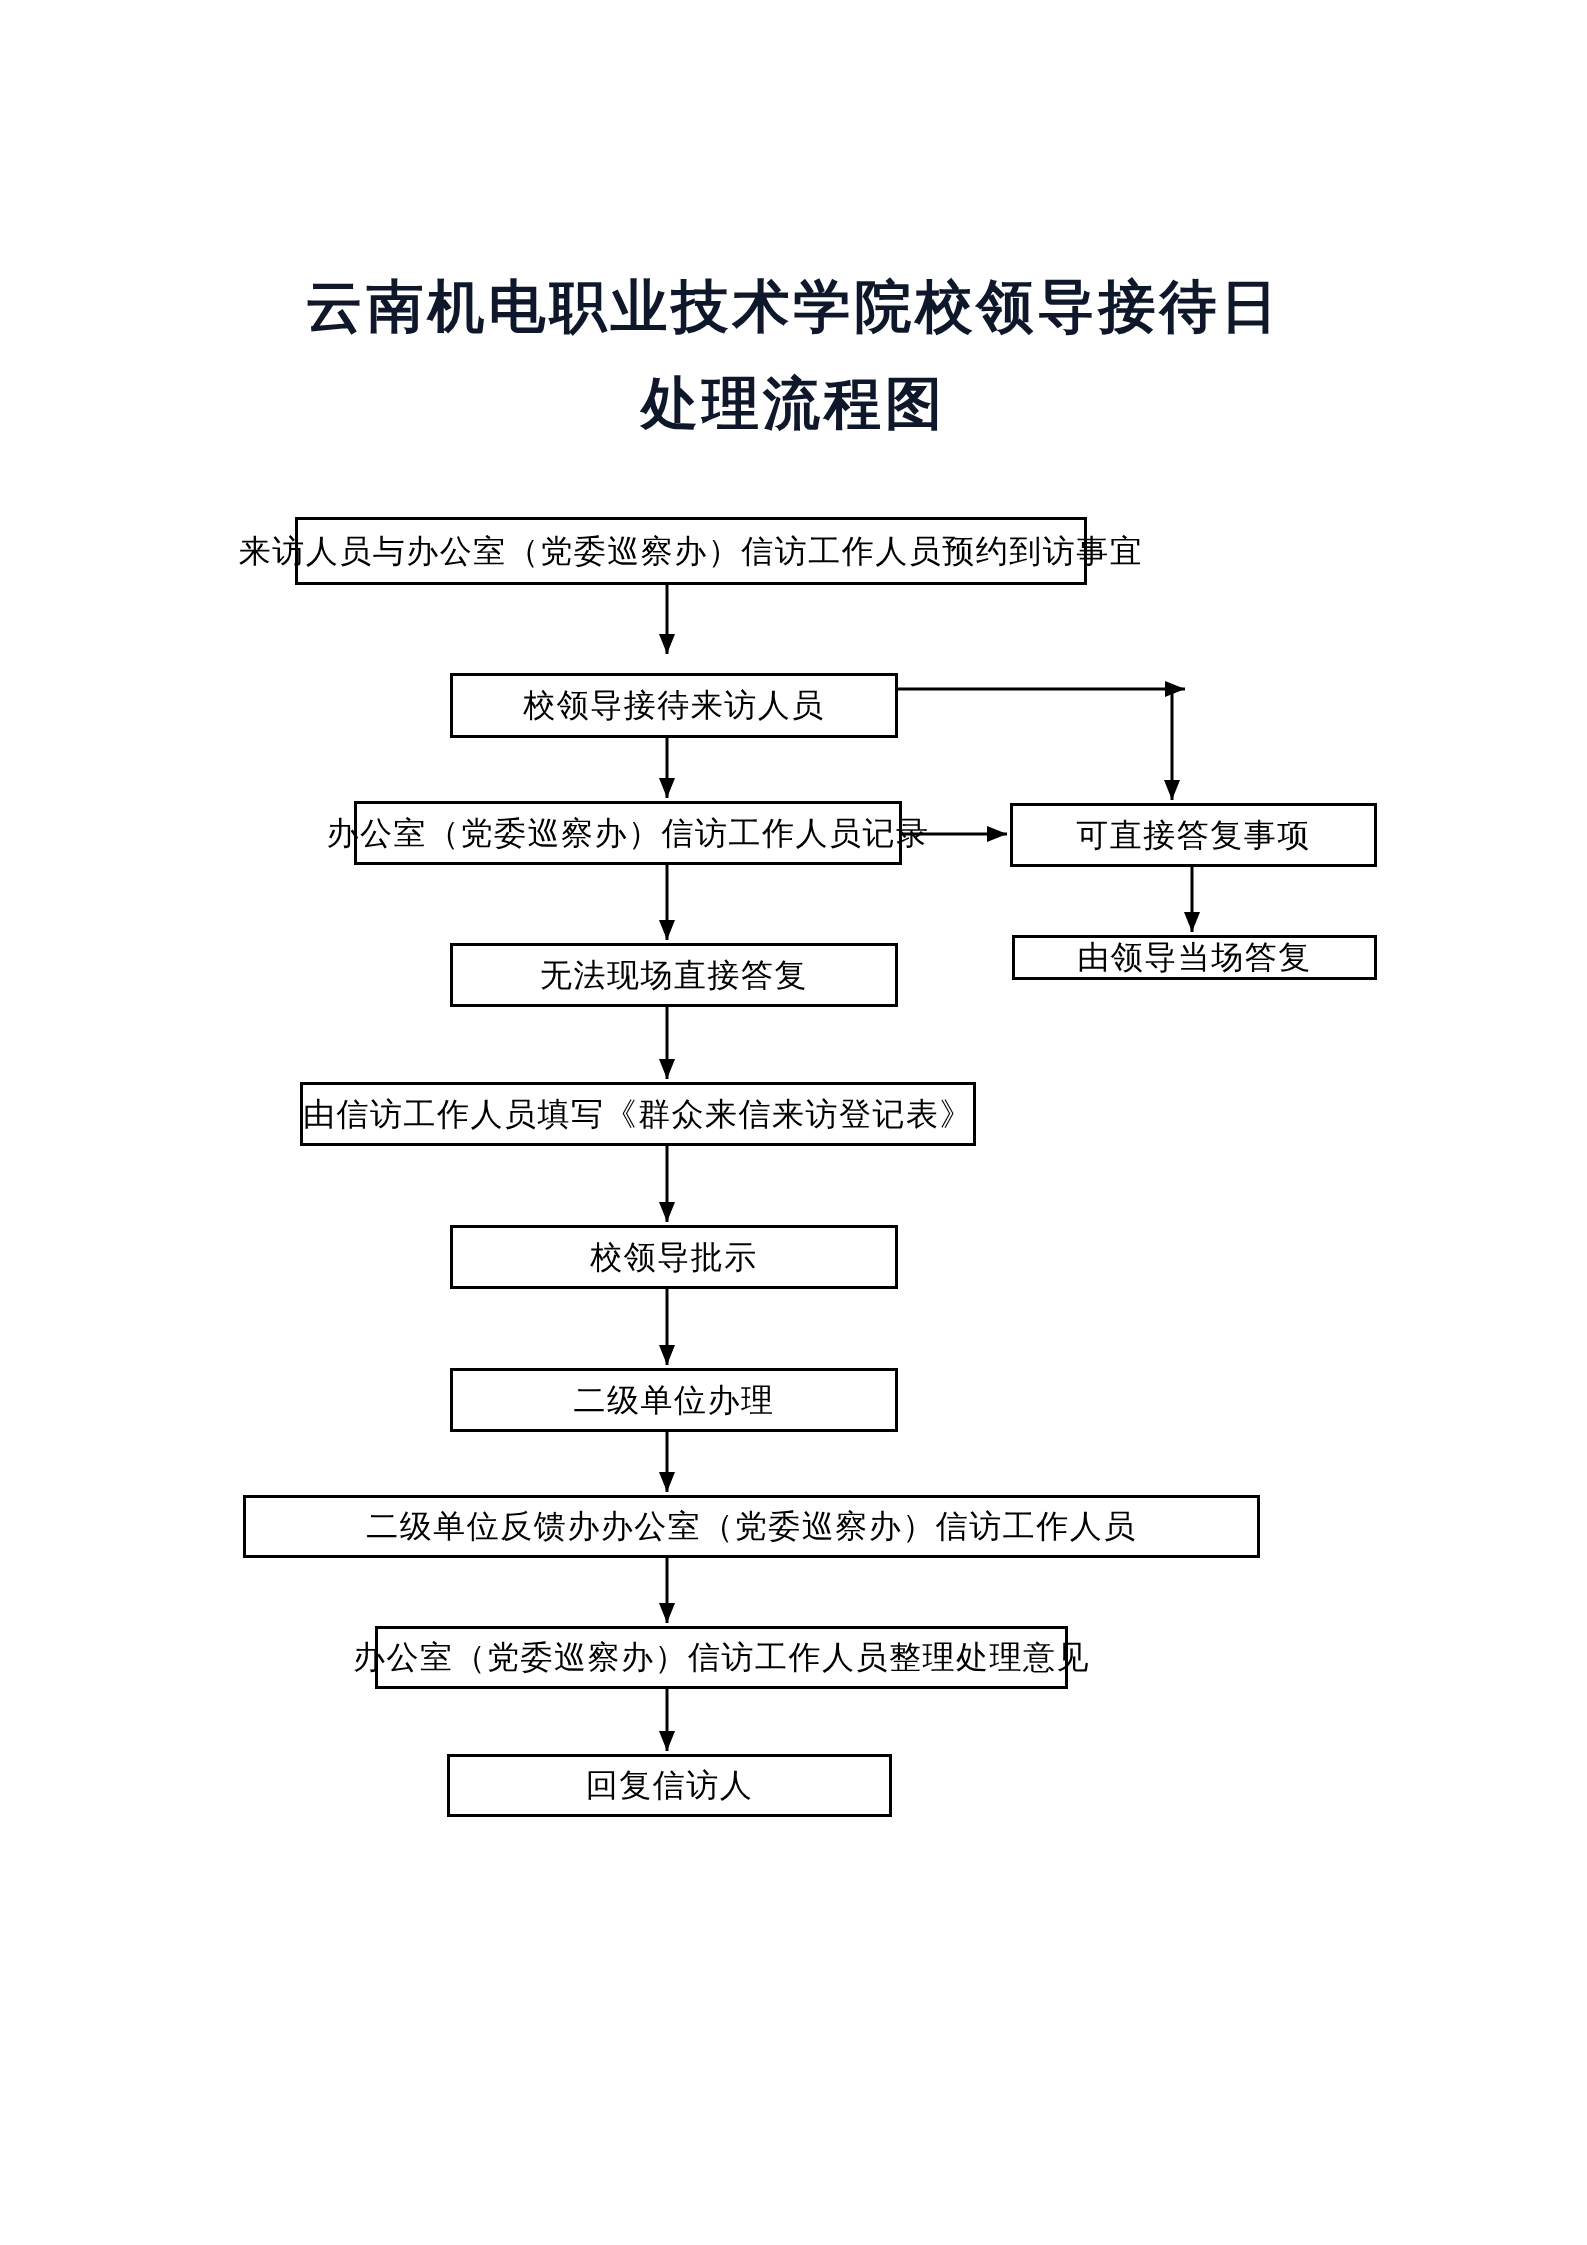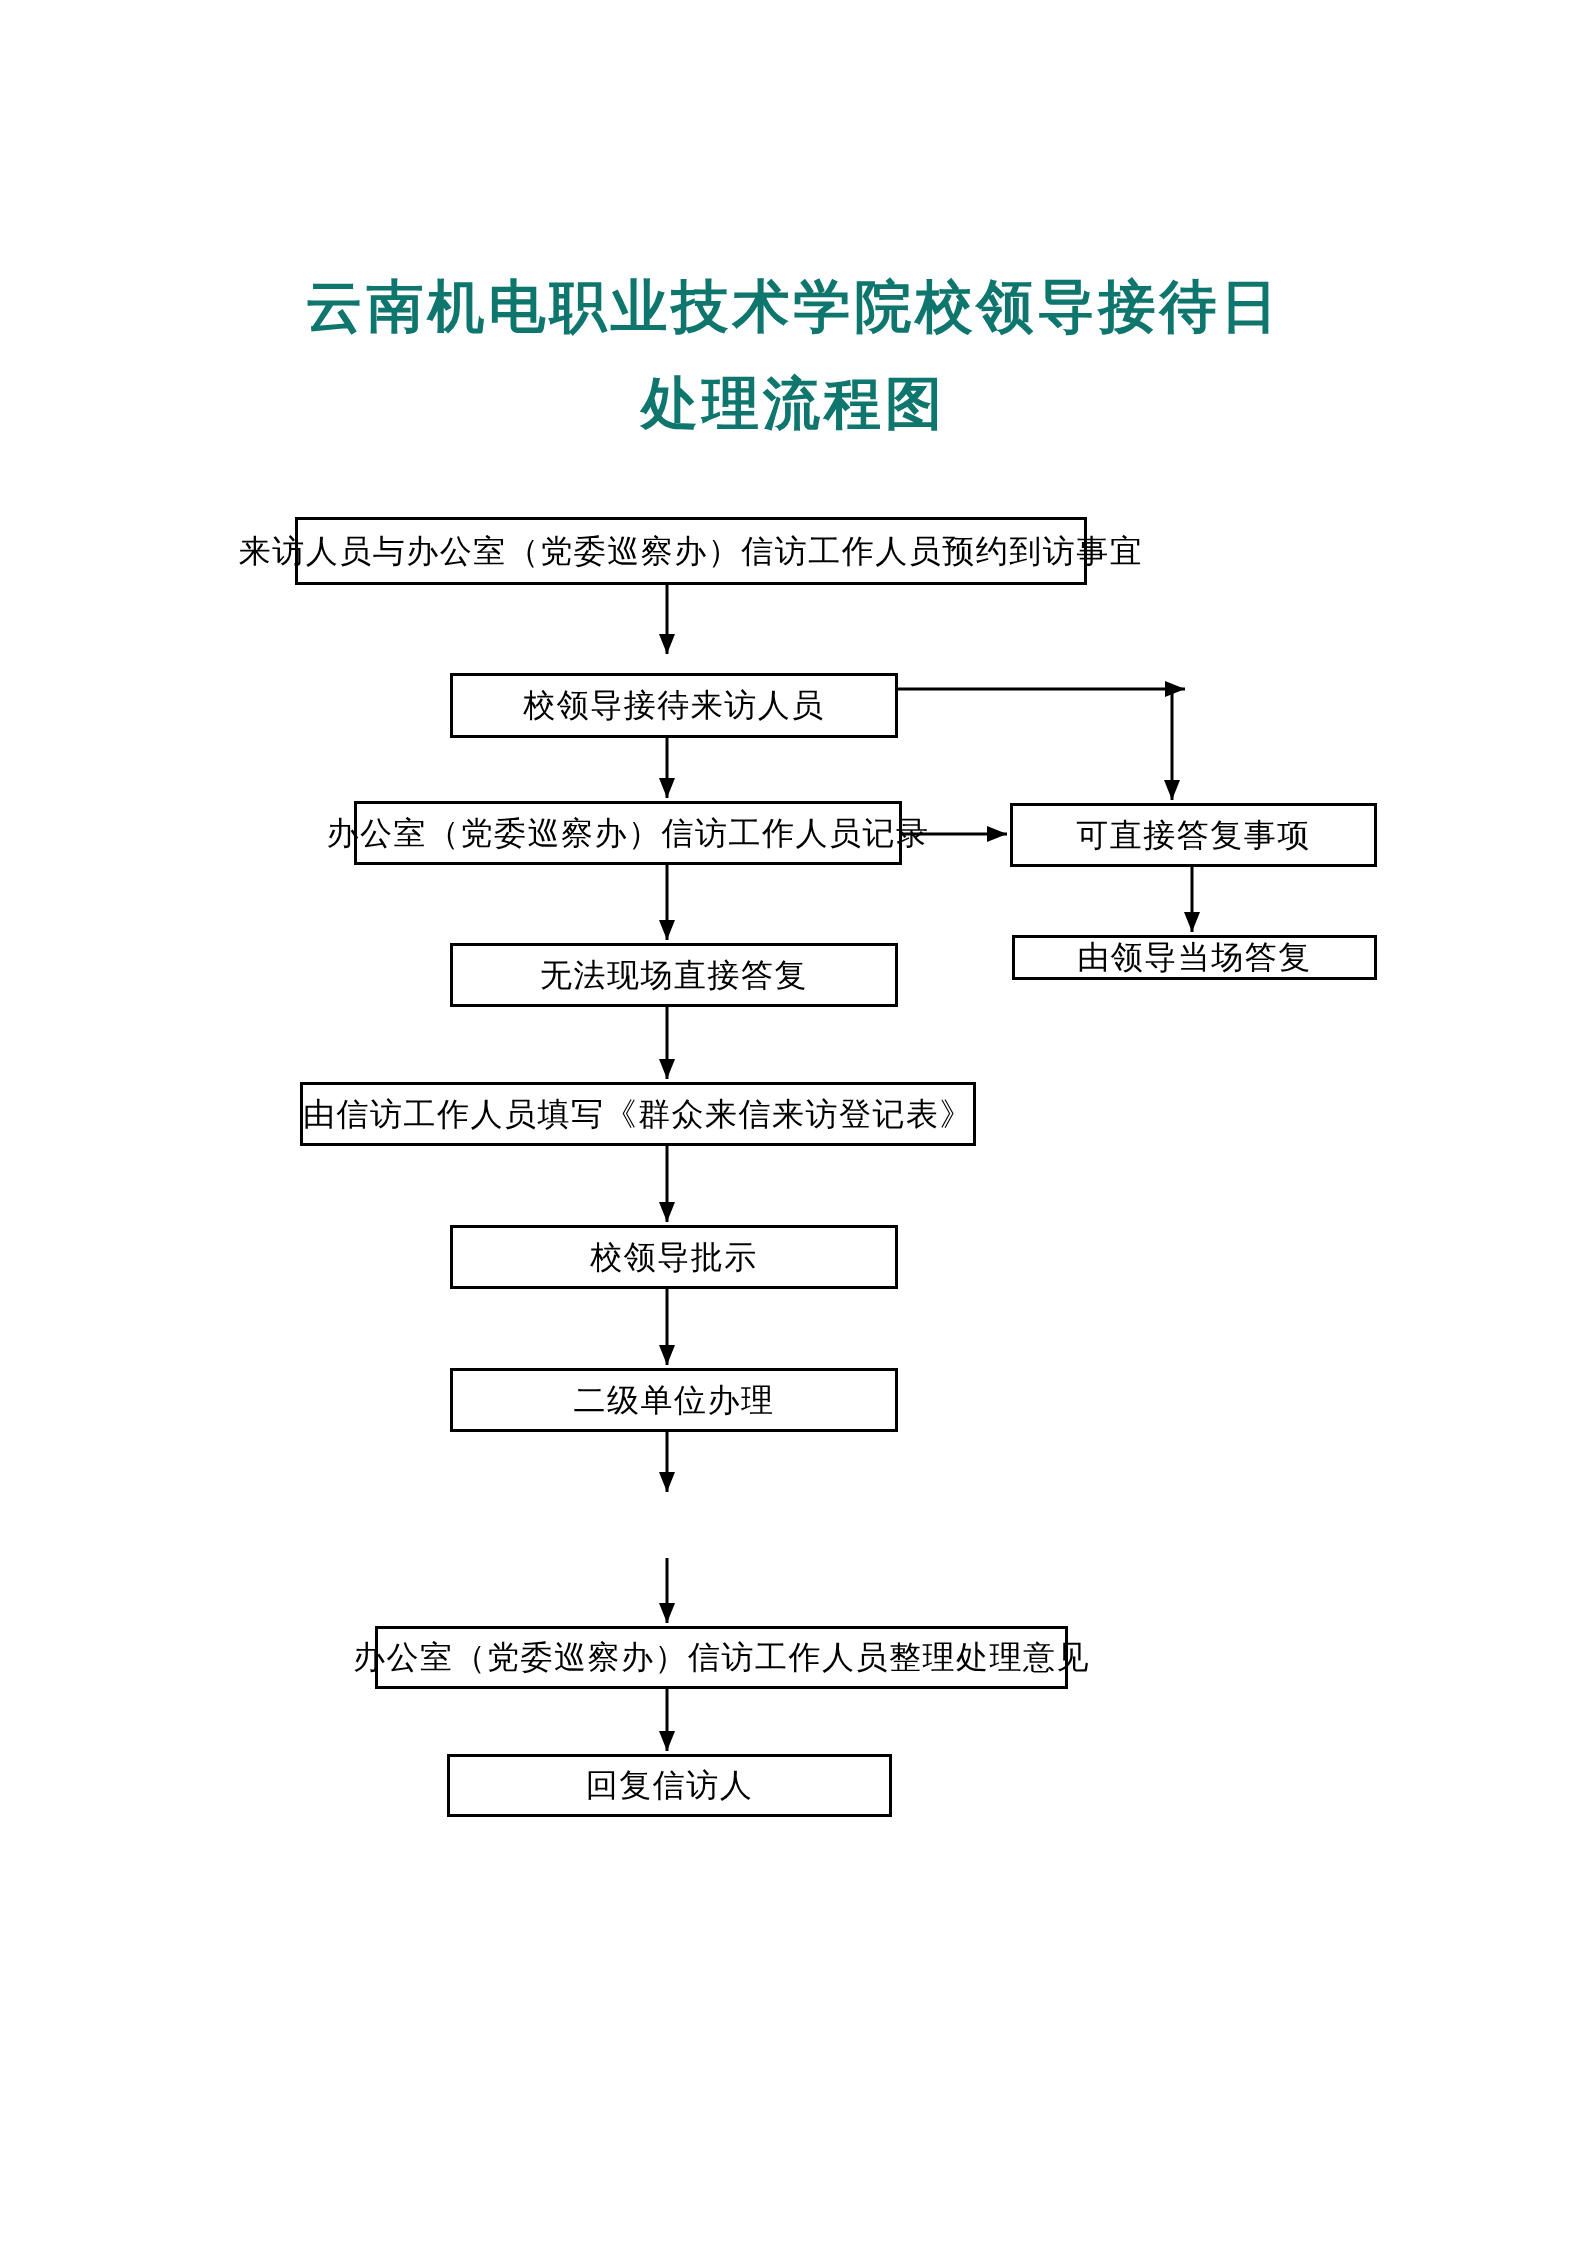--- a/index.html
+++ b/index.html
@@ -16,21 +16,21 @@
     position: absolute;
     left: 0;
     top: 258px;
     width: 100%;
     text-align: center;
     font-family: "Liberation Sans", sans-serif;
     font-weight: 700;
     font-size: 57px;
     line-height: 1.7;
     letter-spacing: 4px;
-    color: #0f766e;
+    color: #0f172a;
   }
   .node {
     position: absolute;
     box-sizing: border-box;
     border: 3px solid #000000;
     background: #ffffff;
     display: flex;
     align-items: center;
     justify-content: center;
     text-align: center;
@@ -95,16 +95,17 @@
 
   <div class="node" id="step-appointment">来访人员与办公室（党委巡察办）信访工作人员预约到访事宜</div>
   <div class="node" id="step-reception">校领导接待来访人员</div>
   <div class="node" id="step-record">办公室（党委巡察办）信访工作人员记录</div>
   <div class="node" id="step-direct-reply">可直接答复事项</div>
   <div class="node" id="step-onsite-reply">由领导当场答复</div>
   <div class="node" id="step-cannot-reply">无法现场直接答复</div>
   <div class="node" id="step-fill-form">由信访工作人员填写《群众来信来访登记表》</div>
   <div class="node" id="step-leader-instruction">校领导批示</div>
   <div class="node" id="step-unit-handle">二级单位办理</div>
+  <div class="node" id="step-unit-feedback">二级单位反馈办办公室（党委巡察办）信访工作人员</div>
   <div class="node" id="step-organize-opinion">办公室（党委巡察办）信访工作人员整理处理意见</div>
   <div class="node" id="step-reply-petitioner">回复信访人</div>
 
 </div>
 
 </body></html>

